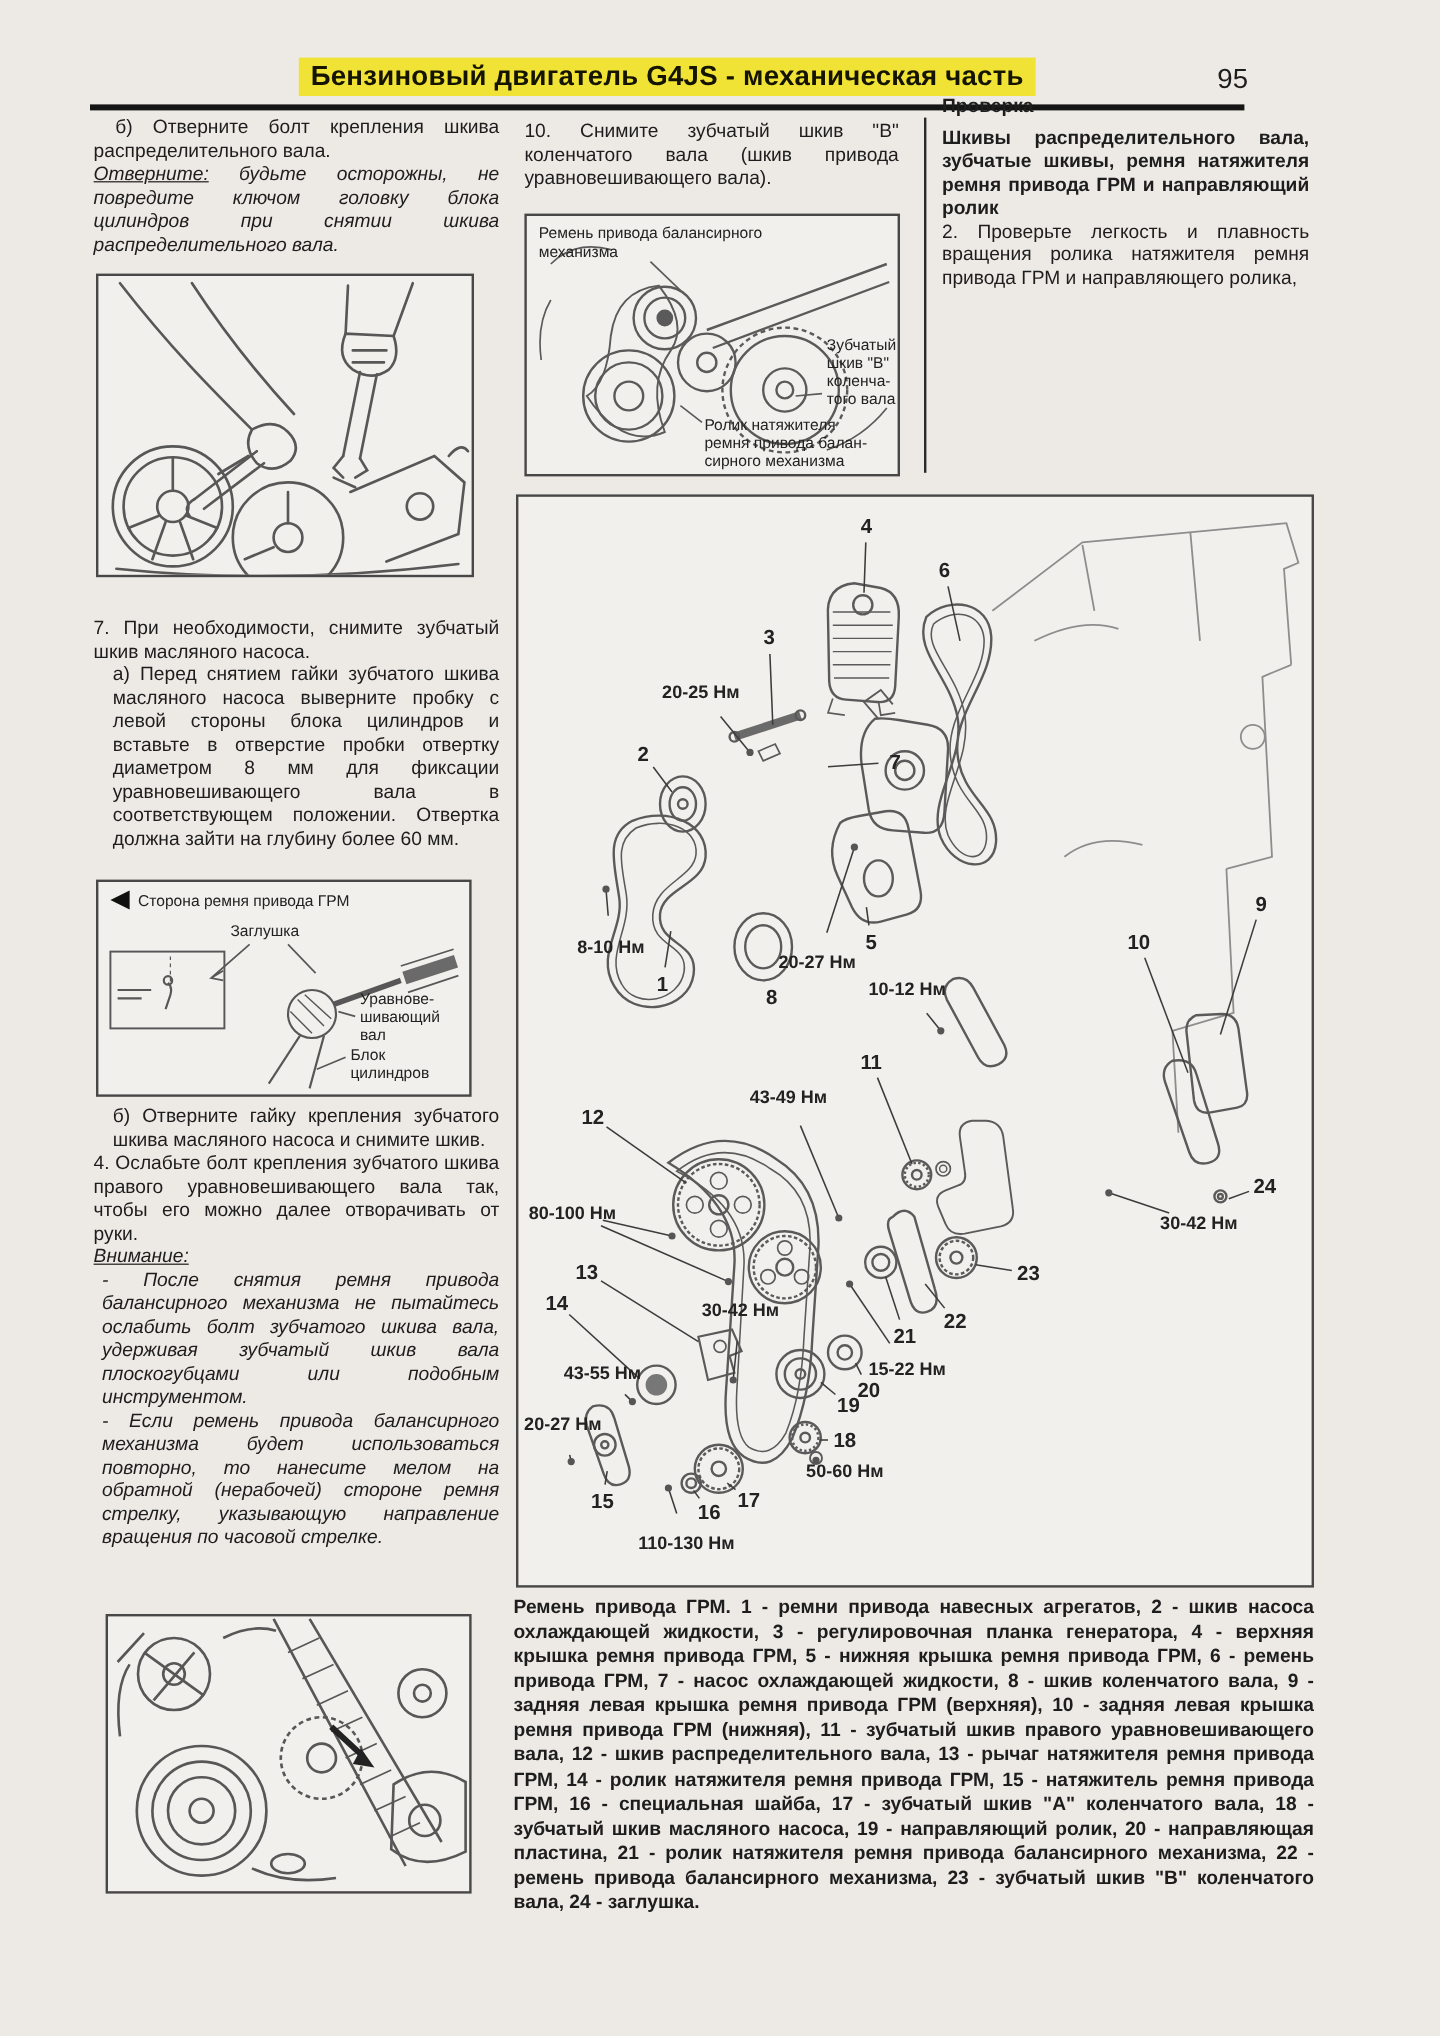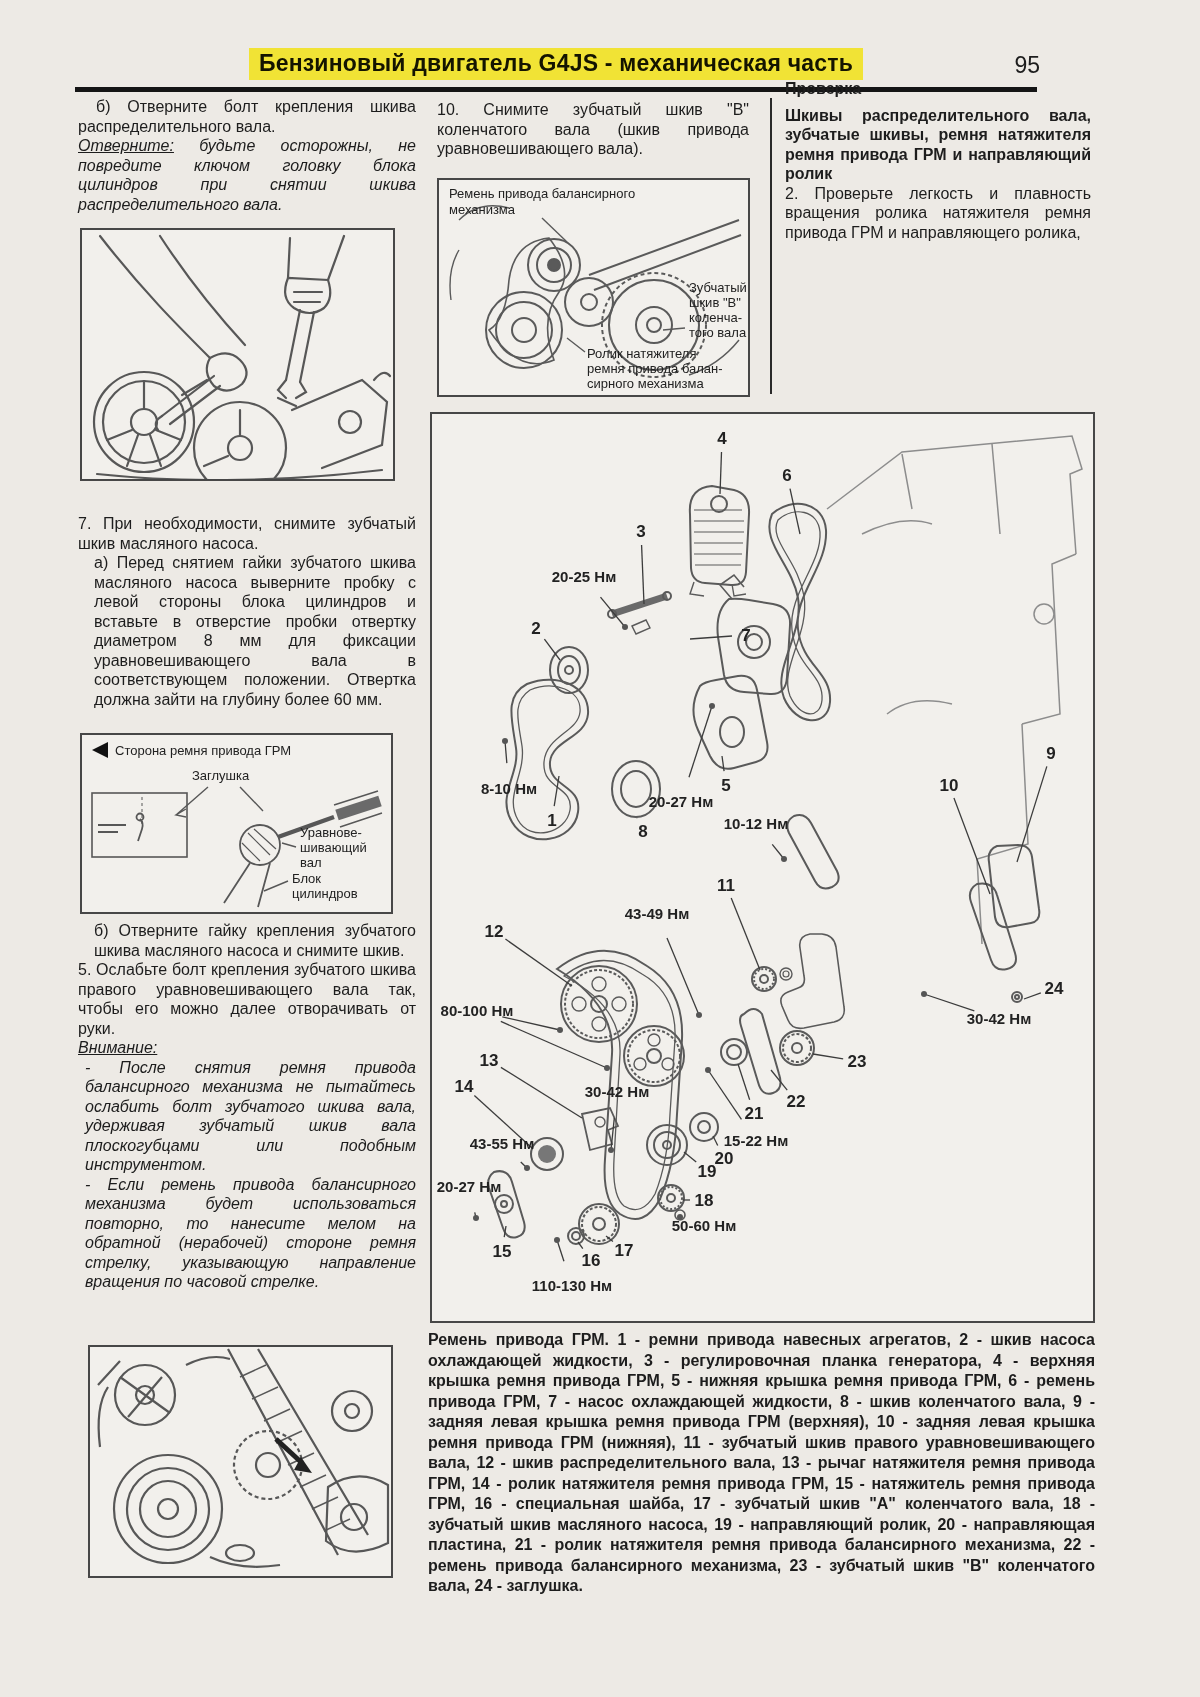--- a/index.html
+++ b/index.html
@@ -106,21 +106,21 @@
         <path d="M168,128 L142,168 M188,128 L176,172"></path>
         <path d="M214,112 L200,108 M206,146 L182,156" stroke-width="1.4"></path>
       </g>
       <text class="figlbl" x="218" y="102"><tspan x="218" dy="0">Уравнове-</tspan><tspan x="218" dy="15">шивающий</tspan><tspan x="218" dy="15">вал</tspan></text>
       <text class="figlbl" x="210" y="148"><tspan x="210" dy="0">Блок</tspan><tspan x="210" dy="15">цилиндров</tspan></text>
     </svg>
   </div>
 
   <div class="tblock" style="left:78px;top:921px;width:338px;">
     <p class="blockind">б) Отверните гайку крепления зубчатого шкива масляного насоса и снимите шкив.</p>
-    <p>5. Ослабьте болт крепления зубчатого шкива правого уравновешивающего вала так, чтобы его можно далее отворачивать от руки.</p>
+    <p>4. Ослабьте болт крепления зубчатого шкива правого уравновешивающего вала так, чтобы его можно далее отворачивать от руки.</p>
     <p class="note"><span class="u">Внимание:</span></p>
     <p class="note warnind">- После снятия ремня привода балансирного механизма не пытайтесь ослабить болт зубчатого шкива вала, удерживая зубчатый шкив вала плоскогубцами или подобным инструментом.</p>
     <p class="note warnind">- Если ремень привода балансирного механизма будет использоваться повторно, то нанесите мелом на обратной (нерабочей) стороне ремня стрелку, указывающую направление вращения по часовой стрелке.</p>
   </div>
 
   <div class="fig" style="left:88px;top:1345px;width:305px;height:233px;">
     <svg width="301" height="229" viewBox="0 0 301 229">
       <g stroke="#575757" stroke-width="2.2" fill="none">
         <circle cx="78" cy="162" r="54"></circle>
           <circle cx="78" cy="162" r="41"></circle>

